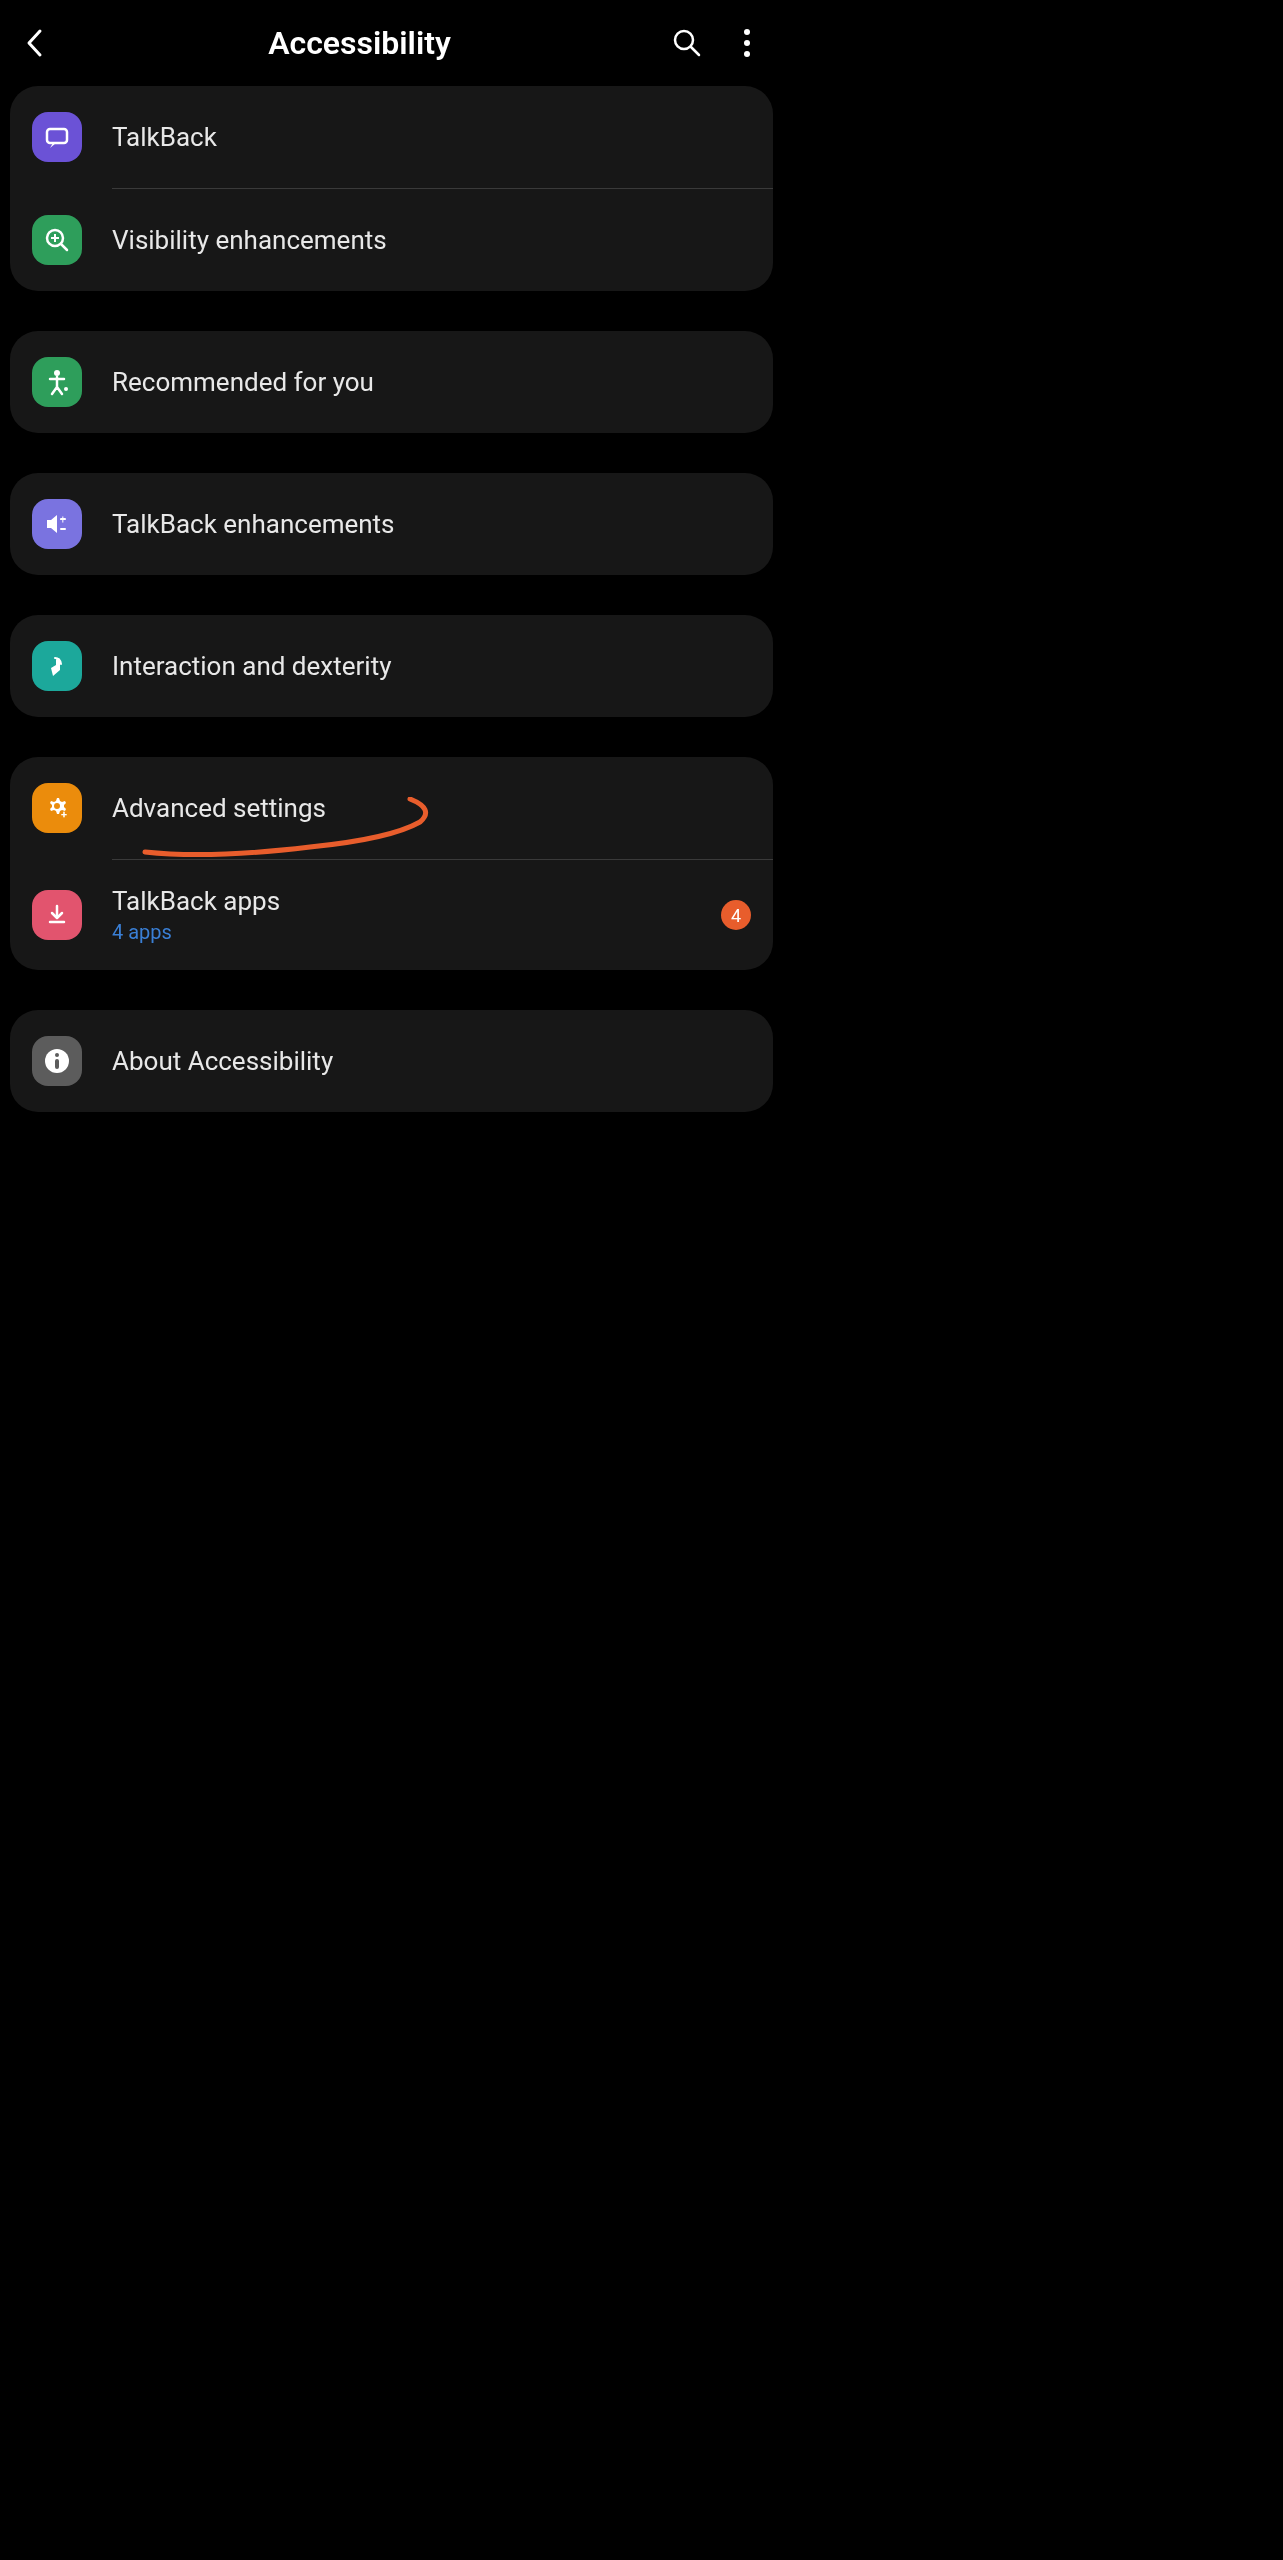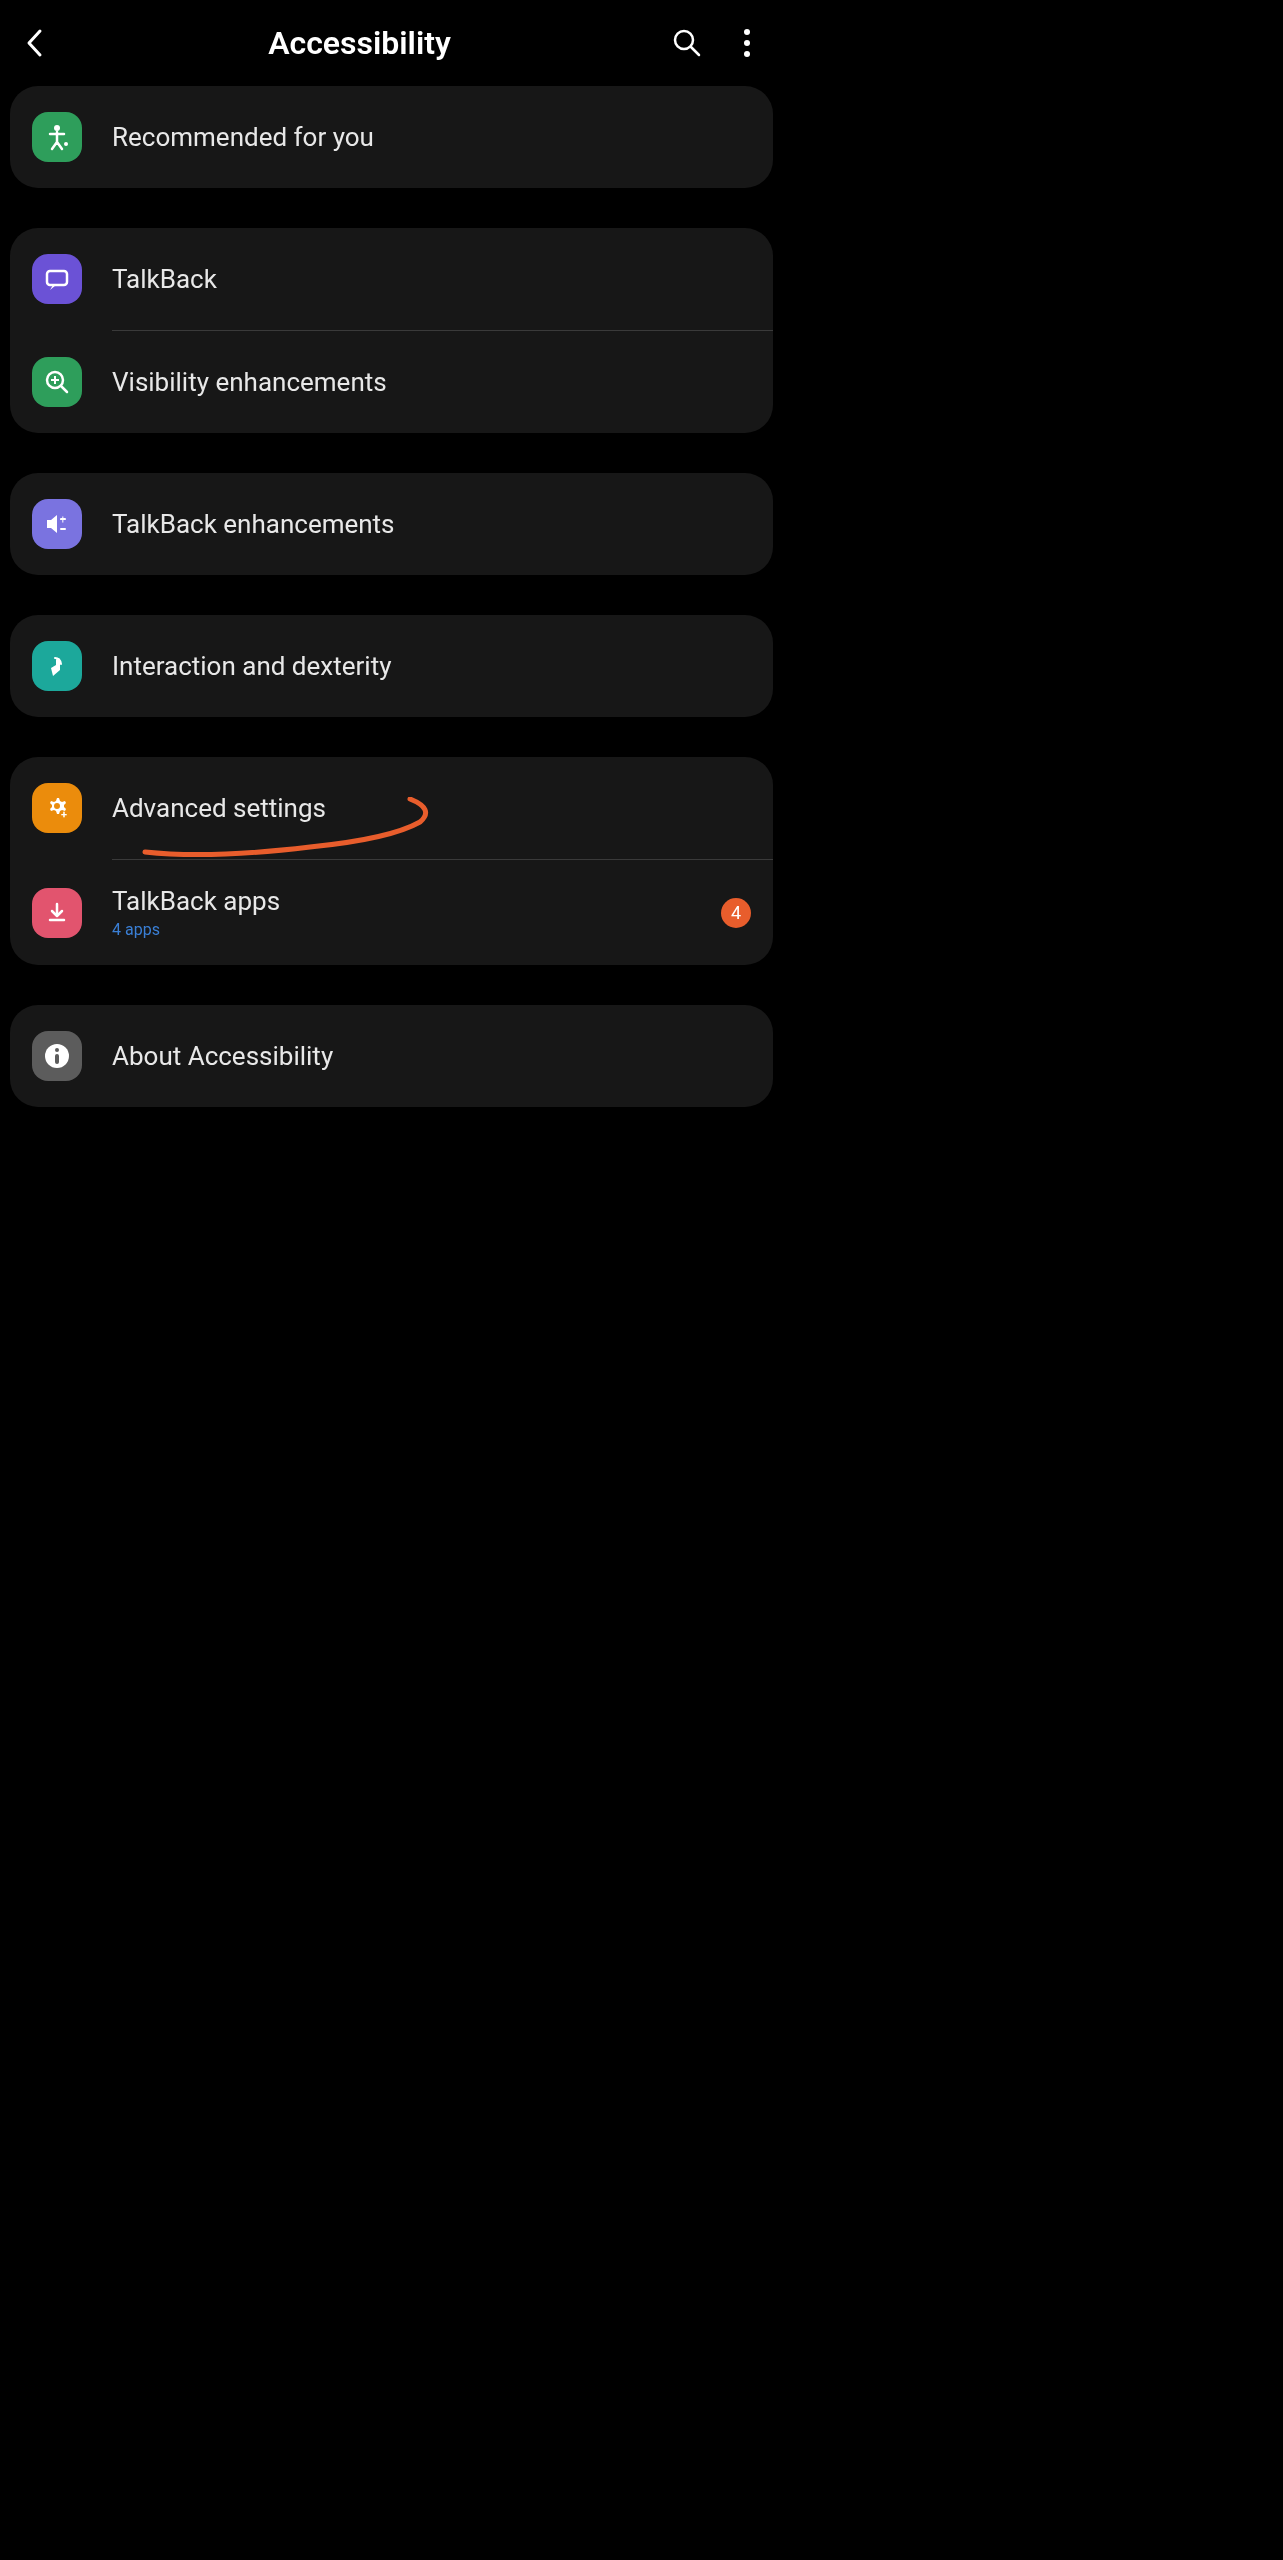--- a/index.html
+++ b/index.html
@@ -81,21 +81,21 @@
       flex: 1;
       display: flex;
       flex-direction: column;
       gap: 4px;
     }
     .row-label {
       font-size: 26px;
       color: #e8e8e8;
     }
     .row-sub {
-      font-size: 16px;
+      font-size: 20px;
       color: #3a7fd5;
     }
     .divider {
       height: 1px;
       background: #3a3a3a;
       margin-left: 102px;
     }
     .badge {
       width: 30px;
       height: 30px;
@@ -146,35 +146,20 @@
         <circle cx="4" cy="26" r="3" fill="#fff"></circle>
       </svg>
     </div>
   </div>
 </div>
 
 <div class="content">
 
   <div class="card">
     <div class="row">
-      <div class="row-icon icon-green">
-        <svg width="30" height="30" viewBox="0 0 30 30" fill="#fff">
-          <circle cx="15" cy="6" r="3"></circle>
-          <path d="M15 10 L15 20 M8 12 L22 12 M15 20 L10 27 M15 20 L20 27" stroke="#fff" stroke-width="2.5" stroke-linecap="round"></path>
-          <path d="M22 22 a2 2 0 1 0 4 0 a2 2 0 1 0 -4 0" fill="#fff"></path>
-        </svg>
-      </div>
-      <div class="row-text">
-        <span class="row-label">Recommended for you</span>
-      </div>
-    </div>
-  </div>
-
-  <div class="card">
-    <div class="row">
       <div class="row-icon icon-purple">
         <svg width="26" height="26" viewBox="0 0 26 26" fill="none">
           <rect x="3" y="5" width="20" height="14" rx="3" stroke="#fff" stroke-width="2.5"></rect>
           <path d="M9 19 L6 24 L12 19" fill="#fff"></path>
         </svg>
       </div>
       <div class="row-text">
         <span class="row-label">TalkBack</span>
       </div>
     </div>
@@ -183,20 +168,35 @@
       <div class="row-icon icon-green">
         <svg width="28" height="28" viewBox="0 0 28 28" fill="none">
           <circle cx="12" cy="12" r="8" stroke="#fff" stroke-width="2.5"></circle>
           <line x1="18" y1="18" x2="24" y2="24" stroke="#fff" stroke-width="2.5" stroke-linecap="round"></line>
           <line x1="12" y1="8" x2="12" y2="16" stroke="#fff" stroke-width="2"></line>
           <line x1="8" y1="12" x2="16" y2="12" stroke="#fff" stroke-width="2"></line>
         </svg>
       </div>
       <div class="row-text">
         <span class="row-label">Visibility enhancements</span>
+      </div>
+    </div>
+  </div>
+
+  <div class="card">
+    <div class="row">
+      <div class="row-icon icon-green">
+        <svg width="30" height="30" viewBox="0 0 30 30" fill="#fff">
+          <circle cx="15" cy="6" r="3"></circle>
+          <path d="M15 10 L15 20 M8 12 L22 12 M15 20 L10 27 M15 20 L20 27" stroke="#fff" stroke-width="2.5" stroke-linecap="round"></path>
+          <path d="M22 22 a2 2 0 1 0 4 0 a2 2 0 1 0 -4 0" fill="#fff"></path>
+        </svg>
+      </div>
+      <div class="row-text">
+        <span class="row-label">Recommended for you</span>
       </div>
     </div>
   </div>
 
   <div class="card">
     <div class="row">
       <div class="row-icon icon-lightpurple">
         <svg width="28" height="28" viewBox="0 0 28 28" fill="#fff">
           <path d="M4 10 L8 10 L14 5 L14 23 L8 18 L4 18 Z"></path>
           <line x1="18" y1="9" x2="22" y2="9" stroke="#fff" stroke-width="2" stroke-linecap="round"></line>

